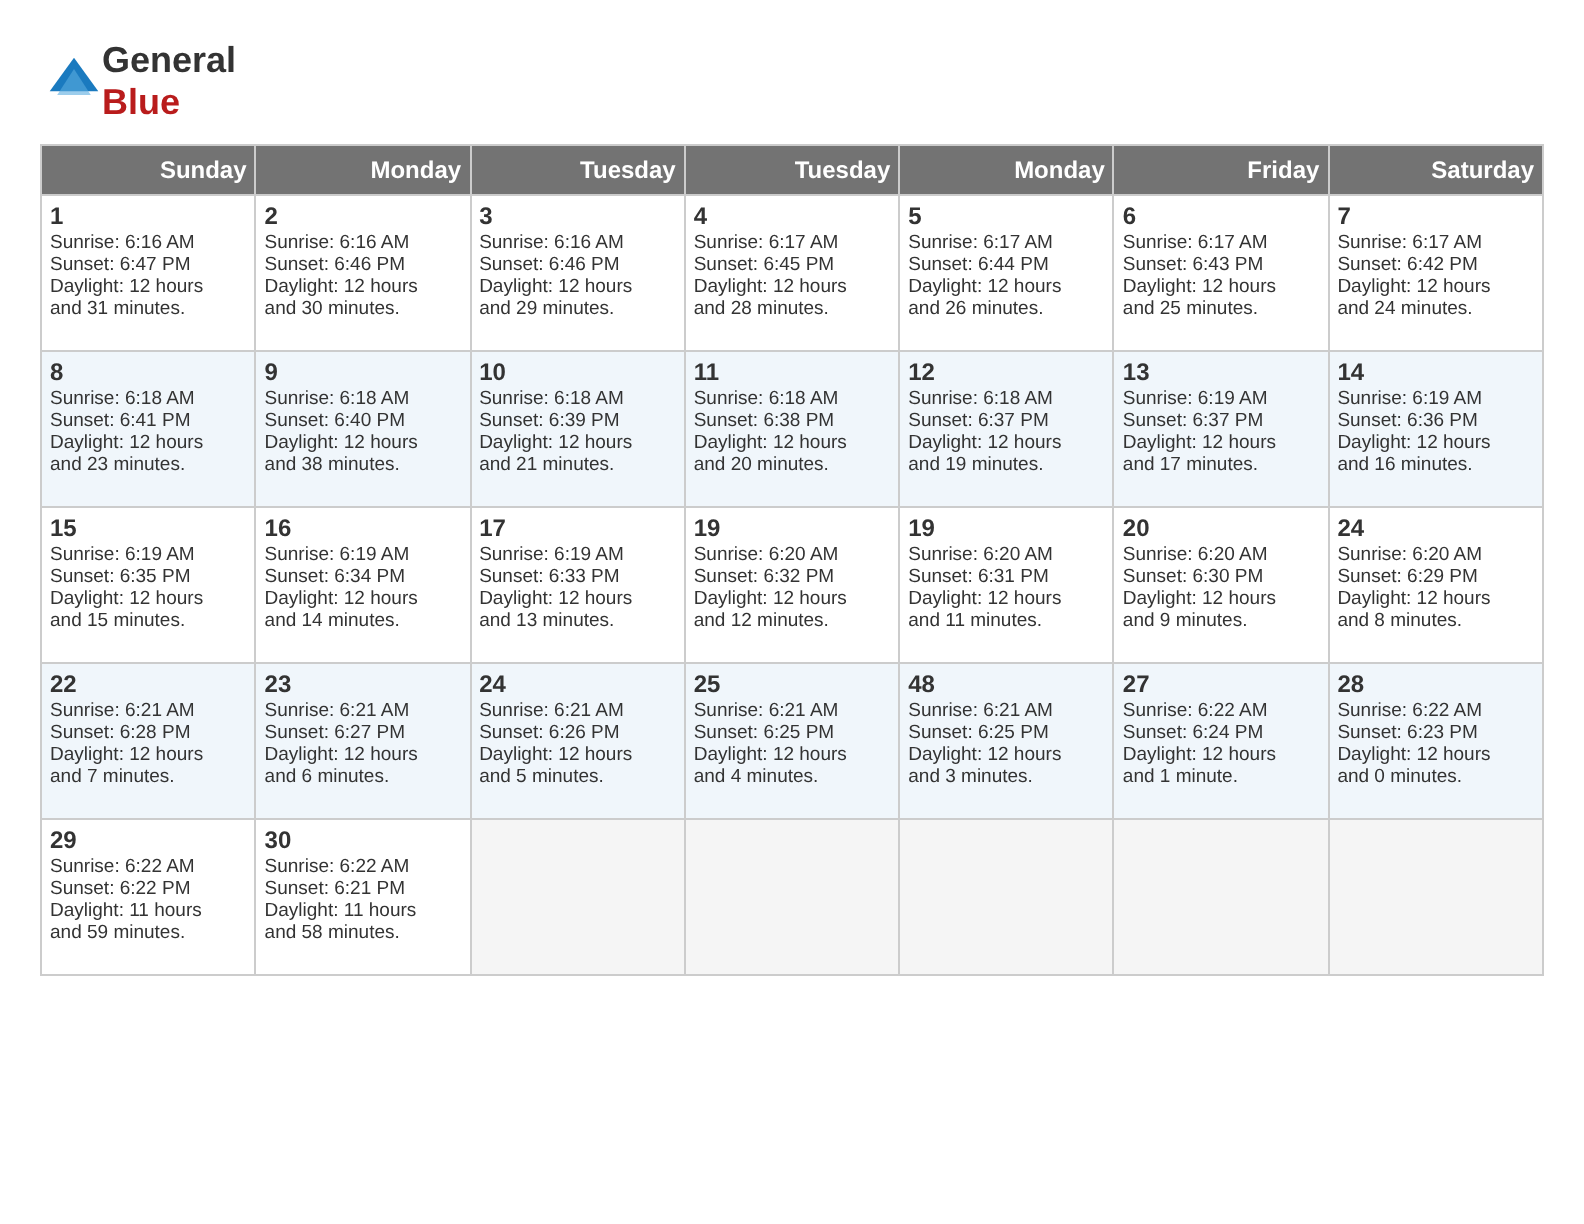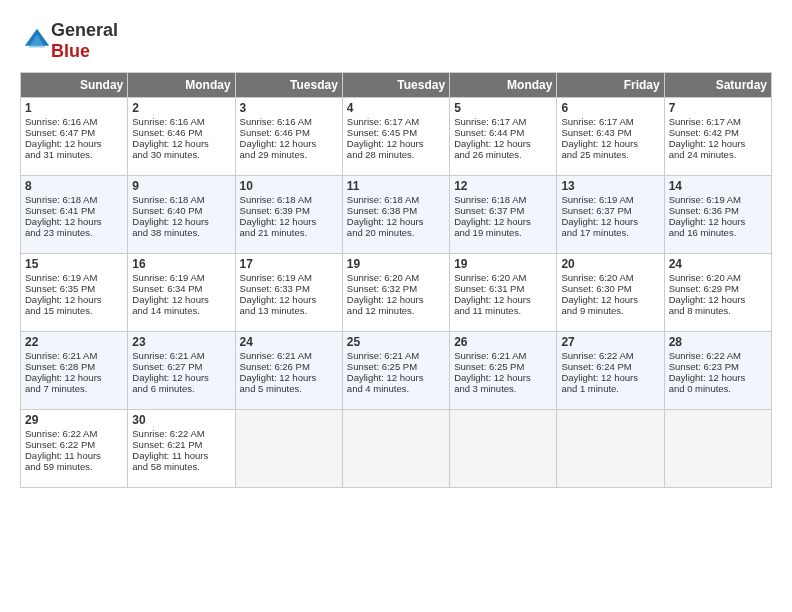--- a/index.html
+++ b/index.html
@@ -300,21 +300,21 @@
             <div>and 5 minutes.</div>
           </td>
           <td>
             <span class="day-num">25</span>
             <div>Sunrise: 6:21 AM</div>
             <div>Sunset: 6:25 PM</div>
             <div>Daylight: 12 hours</div>
             <div>and 4 minutes.</div>
           </td>
           <td>
-            <span class="day-num">26</span>
+            <span class="day-num">48</span>
             <div>Sunrise: 6:21 AM</div>
             <div>Sunset: 6:25 PM</div>
             <div>Daylight: 12 hours</div>
             <div>and 3 minutes.</div>
           </td>
           <td>
             <span class="day-num">27</span>
             <div>Sunrise: 6:22 AM</div>
             <div>Sunset: 6:24 PM</div>
             <div>Daylight: 12 hours</div>

